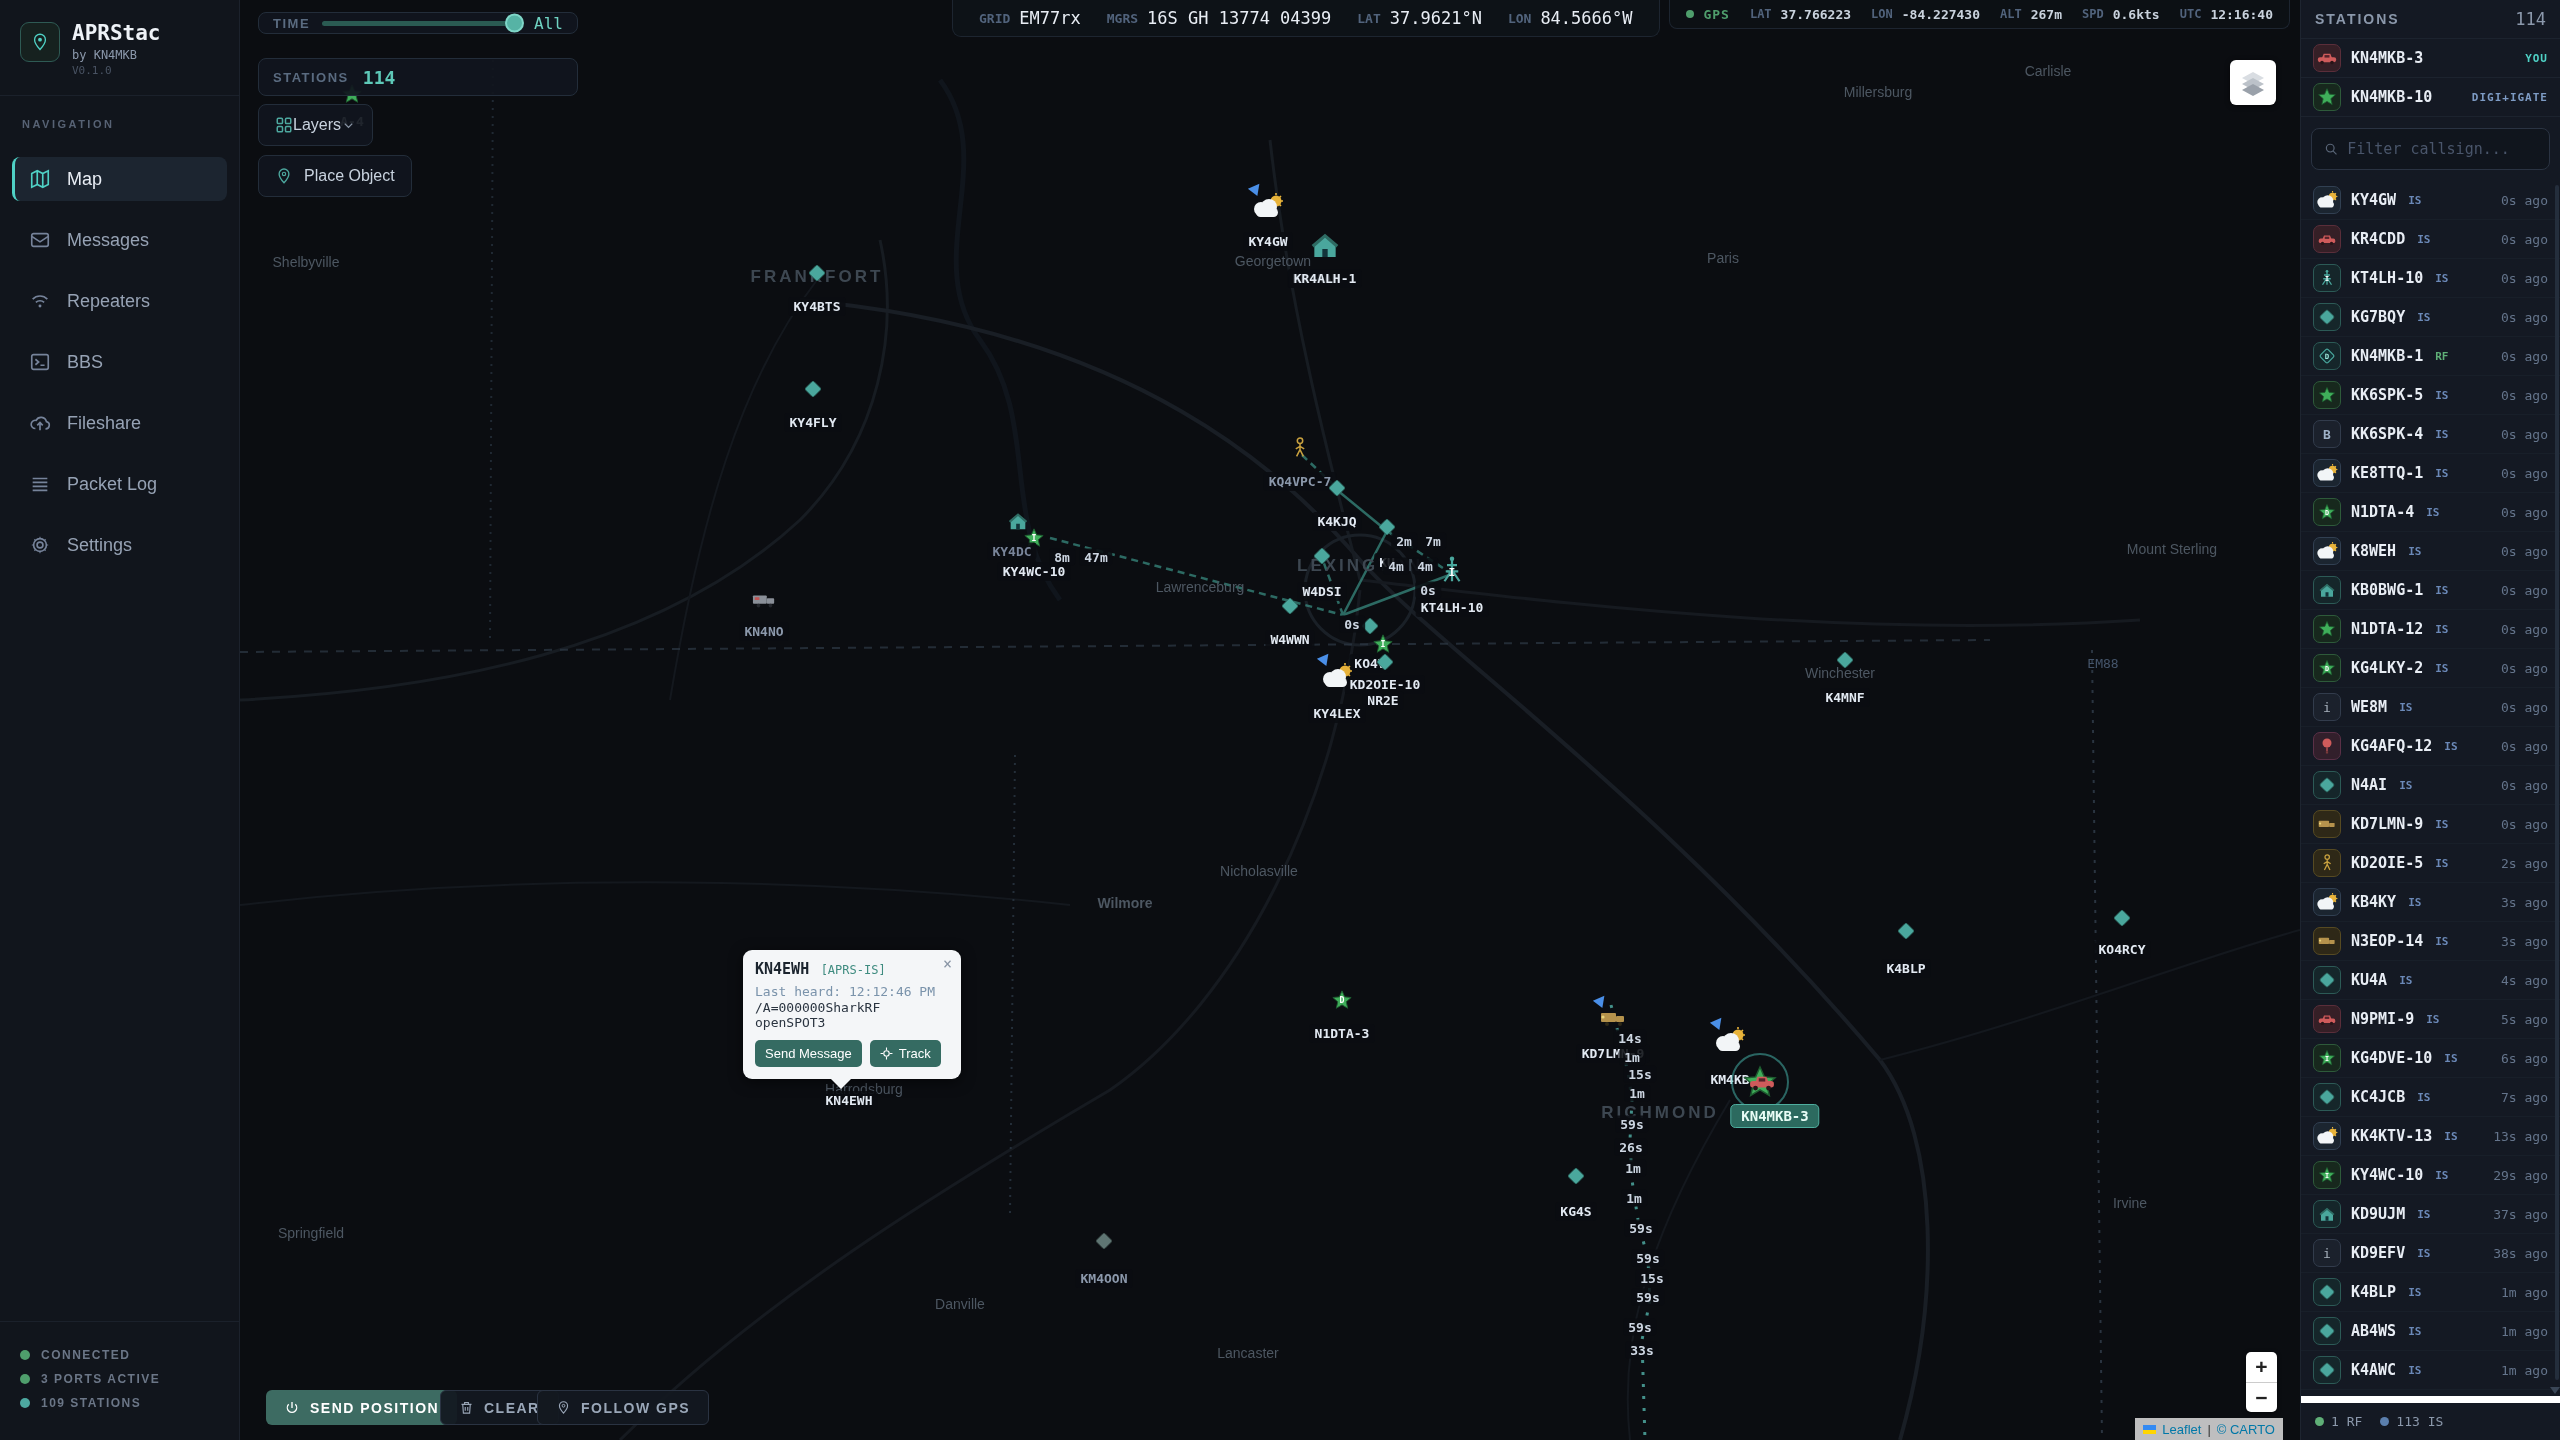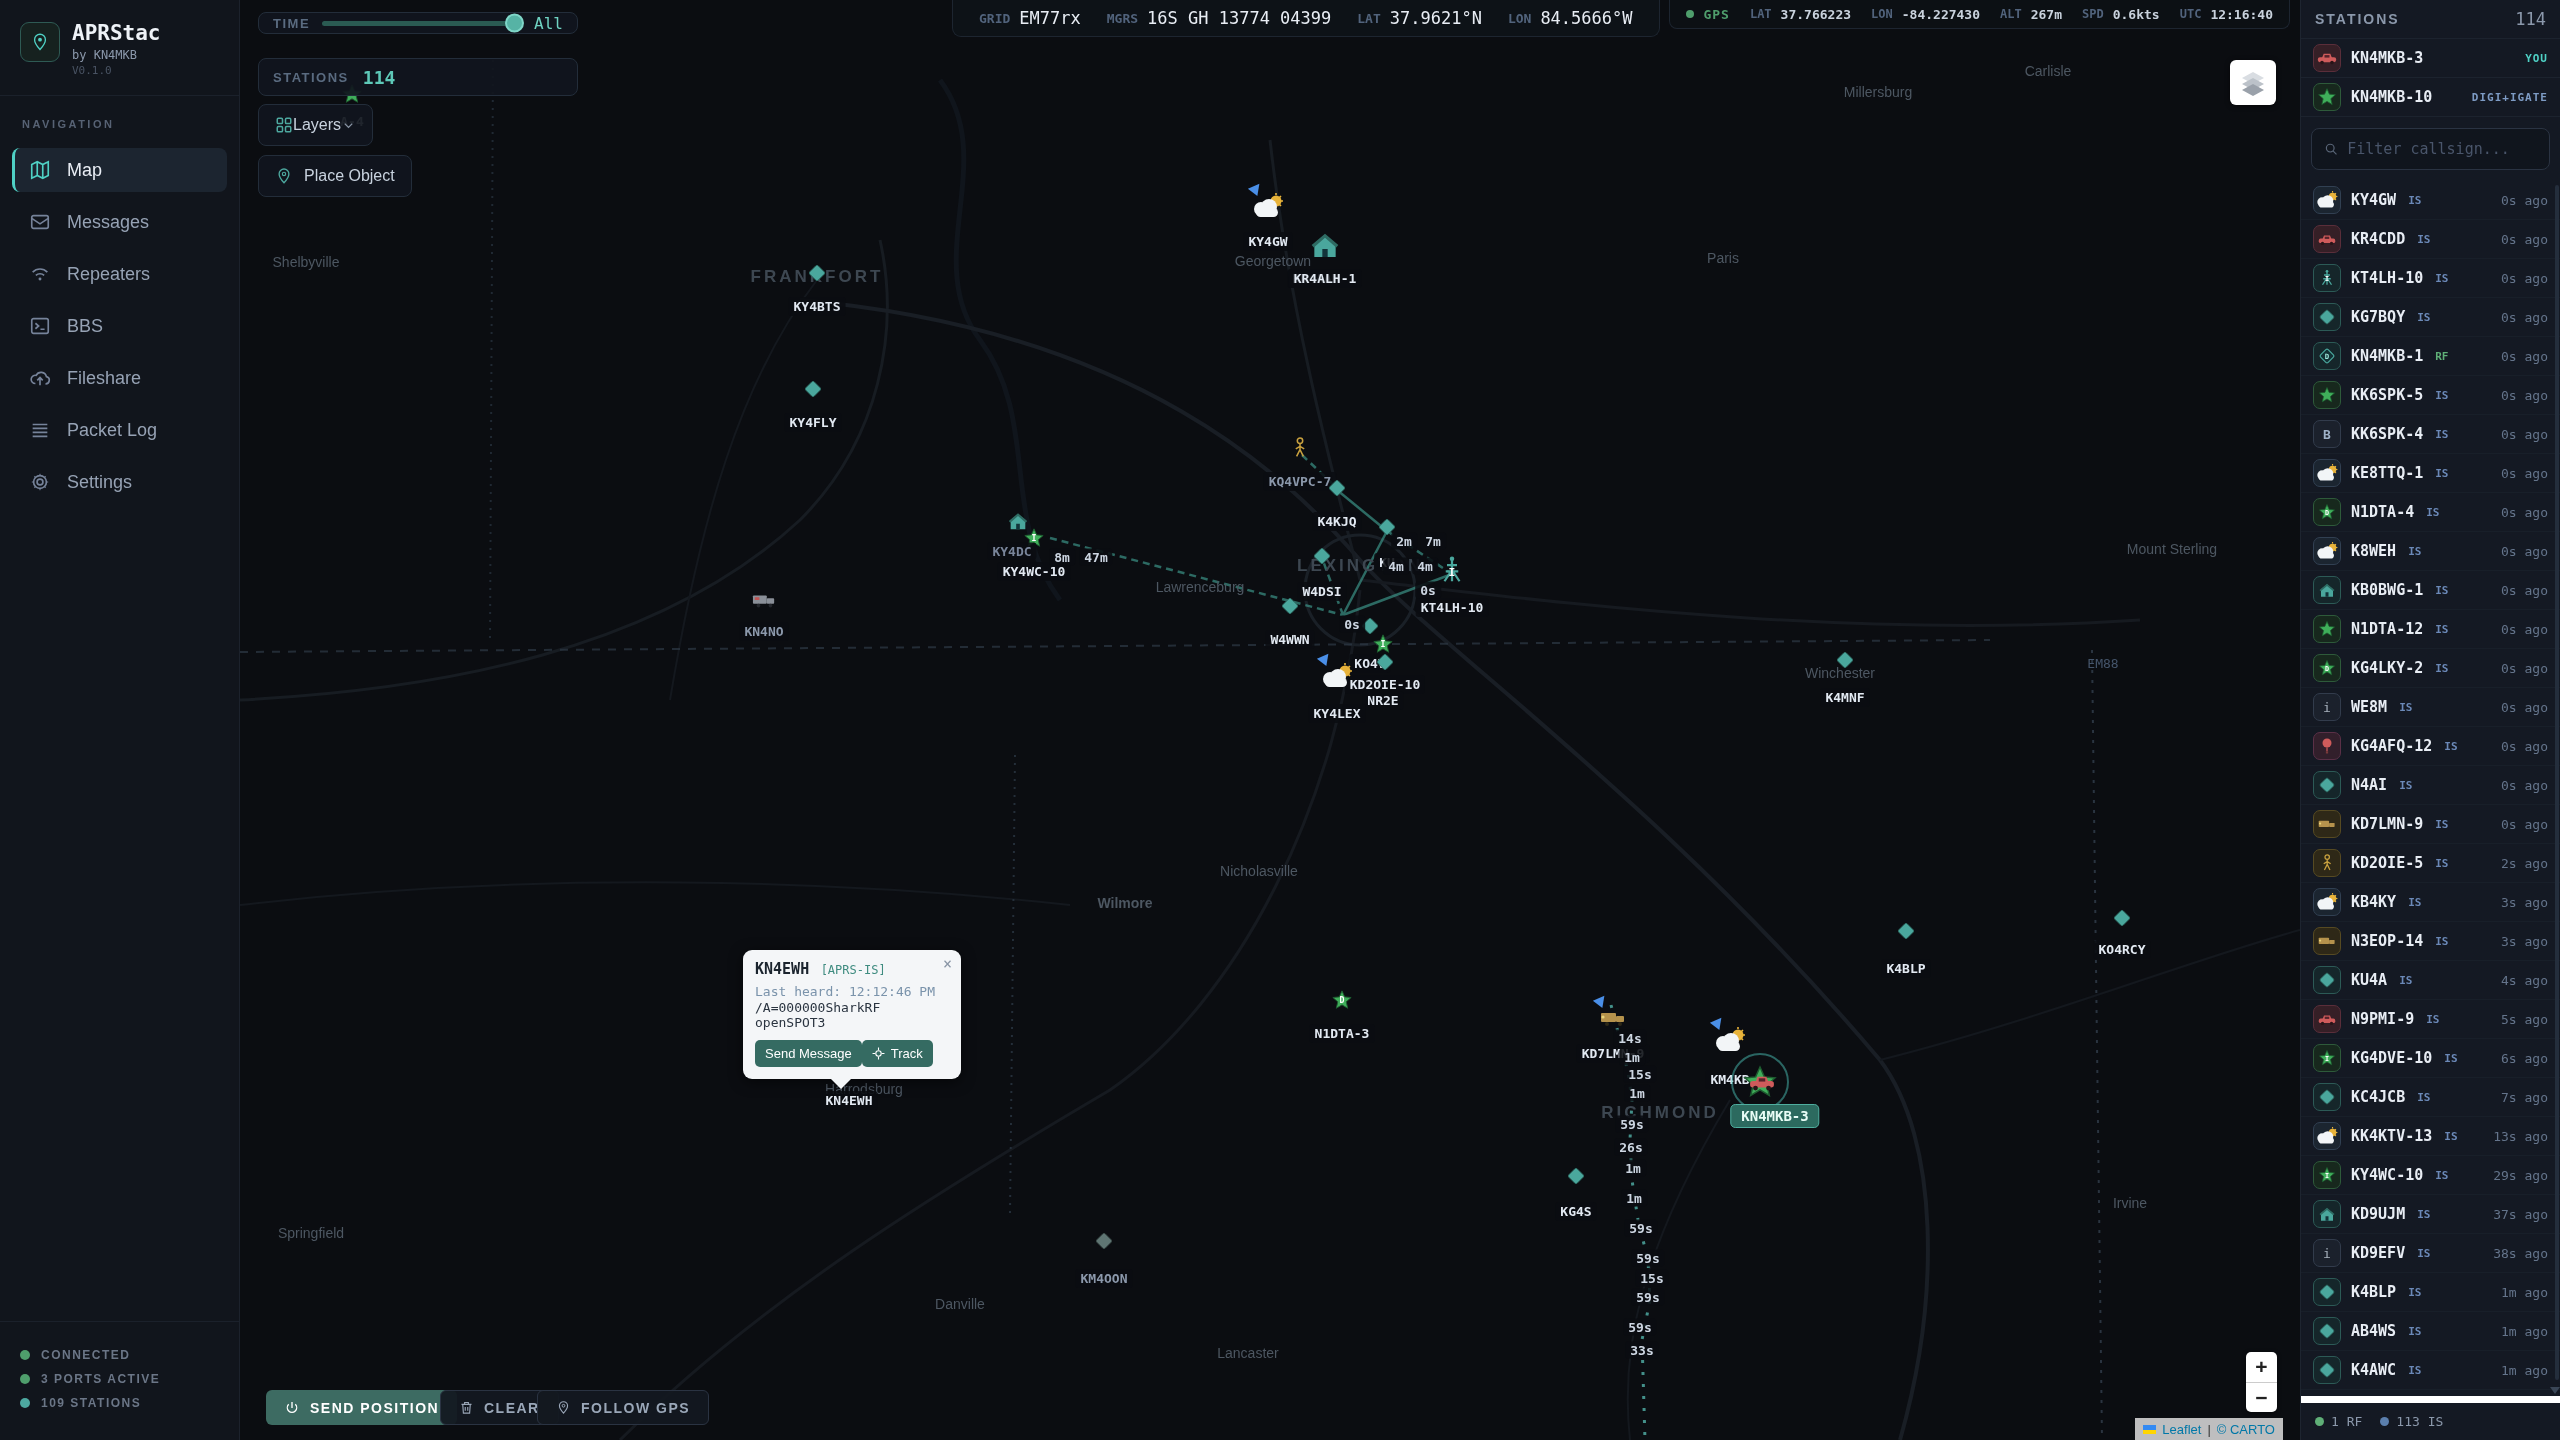--- a/index.html
+++ b/index.html
@@ -8,21 +8,21 @@
 .mono{font-family:"DejaVu Sans Mono",monospace}
 
 
 .sidebar{position:absolute;left:0;top:0;width:240px;height:1440px;background:#11151c;border-right:1px solid #1c222c;z-index:60;display:flex;flex-direction:column}
 .logo-row{display:flex;gap:12px;padding:22px 20px 18px 20px;border-bottom:1px solid #1b212b}
 .logo-box{width:40px;height:40px;border-radius:9px;border:1px solid #2e5a54;background:#16211f;display:flex;align-items:center;justify-content:center;flex:0 0 auto}
 .app-name{font-family:"DejaVu Sans Mono",monospace;font-weight:bold;font-size:21px;color:#eef2f7;line-height:1.1}
 .app-author{font-size:12px;color:#8b98ab;font-family:"DejaVu Sans Mono",monospace;margin-top:3px}
 .app-version{font-size:11px;color:#495363;font-family:"DejaVu Sans Mono",monospace;margin-top:2px}
 .nav-section{font-size:11px;font-weight:bold;letter-spacing:2.5px;color:#57627422;color:#576274;padding:22px 22px 10px 22px}
-.nav-item{display:flex;align-items:center;gap:16px;margin:8px 12px;padding:11px 14px;border-radius:8px;color:#96a2b4;font-size:18px;cursor:pointer;border-left:3px solid transparent}
+.nav-item{display:flex;align-items:center;gap:16px;margin:17px 12px;padding:11px 14px;border-radius:8px;color:#96a2b4;font-size:18px;cursor:pointer;border-left:3px solid transparent}
 .nav-item svg,.nav-item .gl{color:#76839a;flex:0 0 auto}
 .nav-item.active{background:#1c2530;color:#e9eef5;border-left:3px solid #4fd1c5}
 .nav-item.active svg{color:#4fd1c5}
 .side-status{margin-top:auto;border-top:1px solid #1b212b;padding:16px 20px 20px 20px}
 .st-row{display:flex;align-items:center;gap:11px;margin:10px 0;font-size:12px;font-weight:bold;letter-spacing:1.5px;color:#6b7687}
 .st-dot{width:10px;height:10px;border-radius:50%}
 
 
 .map{position:absolute;left:240px;top:0;width:2060px;height:1440px;background:#0b0d11;overflow:hidden}
 .map svg.base{position:absolute;left:0;top:0}
@@ -73,21 +73,21 @@
 .act#follow-btn{left:297px}
 
 
 .popup{position:absolute;left:503px;top:950px;width:218px;background:#f4f6f8;border-radius:9px;box-shadow:0 3px 14px rgba(0,0,0,.55);padding:10px 12px 12px 12px;z-index:30}
 .popup:after{content:"";position:absolute;left:88px;top:100%;border:10px solid transparent;border-top-color:#f4f6f8}
 .pop-close{position:absolute;right:9px;top:5px;color:#8a96a6;font-size:15px;cursor:pointer;font-family:"DejaVu Sans Mono",monospace}
 .pop-title{font-family:"DejaVu Sans Mono",monospace;font-weight:bold;font-size:15px;color:#1b242e;display:inline}
 .pop-src{font-family:"DejaVu Sans Mono",monospace;font-size:12px;color:#3f8c80;margin-left:7px}
 .pop-heard{font-family:"DejaVu Sans Mono",monospace;font-size:13px;color:#7a93ab;margin-top:6px}
 .pop-comment{font-family:"DejaVu Sans Mono",monospace;font-size:13px;color:#2a3440;margin-top:1px}
-.pop-btns{display:flex;gap:0;margin-top:10px}
+.pop-btns{display:flex;gap:8px;margin-top:10px}
 .pop-btn{background:#356b62;color:#fff;border-radius:5px;font-size:13px;padding:6px 10px;display:flex;align-items:center;gap:6px;cursor:pointer;font-family:"Liberation Sans",sans-serif}
 
 
 .zoomctl{position:absolute;left:2006px;top:1352px;width:31px;background:#fff;border-radius:5px;overflow:hidden;z-index:21;box-shadow:0 1px 4px rgba(0,0,0,.5)}
 .zbtn{height:30px;display:flex;align-items:center;justify-content:center;color:#222;font-size:21px;font-weight:bold;cursor:pointer}
 .zbtn+.zbtn{border-top:1px solid #ccc}
 .attrib{position:absolute;right:17px;bottom:0;height:22px;background:rgba(235,235,235,.8);display:flex;align-items:center;gap:6px;padding:8px 8px;font-size:13px;color:#333;z-index:21}
 .attrib a{color:#0078a8}
 .flag{display:inline-block;width:13px;height:9px;background:linear-gradient(#338af3 50%,#ffd500 50%)}
 

